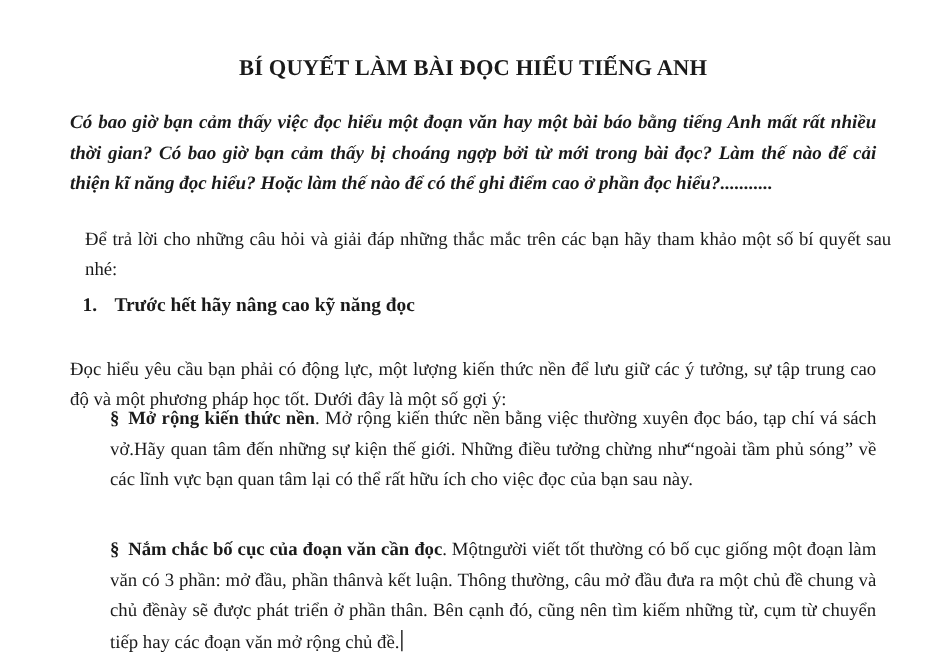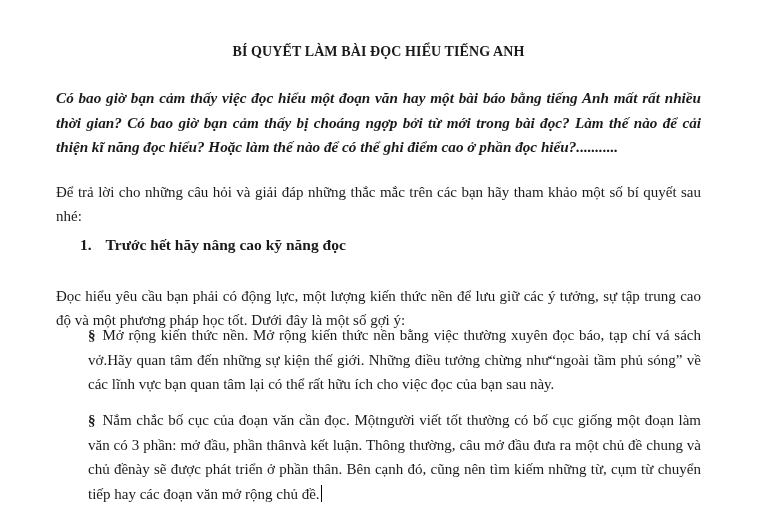--- a/index.html
+++ b/index.html
@@ -1,32 +1,32 @@
 <!DOCTYPE html>
 <html><head>
 <meta charset="utf-8">
 <style>
   html, body { margin: 0; padding: 0; background: #ffffff; }
   body { width: 757px; height: 529px; overflow: hidden; position: relative;
          font-family: "Liberation Serif", "DejaVu Serif", serif; color: #1a1a1a; }
   .page { position: absolute; left: 56px; top: 0; width: 645px; }
   .title { position: absolute; top: 44px; left: 0; width: 645px; text-align: center;
-           font-weight: bold; font-size: 14px; letter-spacing: 0.1px; }
+           font-weight: bold; font-size: 18px; letter-spacing: 0.1px; }
   .intro { position: absolute; top: 86px; left: 0; width: 645px; font-style: italic; font-weight: bold;
            font-size: 15.2px; line-height: 24.5px; text-align: justify; }
   .p { position: absolute; left: 0; width: 645px; font-size: 15px; line-height: 24px; text-align: justify; }
-  .p1 { top: 180px; }
-  .heading { position: absolute; top: 236px; left: 24px; font-weight: bold; font-size: 15.5px; }
+  .p1 { top: 180px; margin-left: 12px; }
+  .heading { position: absolute; top: 236px; left: 10px; font-weight: bold; font-size: 15.5px; }
   .heading .num { display: inline-block; width: 22px; }
   .p2 { top: 284px; }
   .bullet { position: absolute; left: 32px; width: 613px; font-size: 15px; line-height: 24.5px; text-align: justify; }
   .b1 { top: 323px; }
-  .b2 { top: 408px; }
+  .b2 { top: 428px; }
   .bullet .mark { font-weight: bold; margin-right: 7px; }
-  .bullet .lead { font-weight: normal; margin-top: 30px; }
+  .bullet .lead { font-weight: bold; margin-top: 30px; }
   .cursor { display: inline-block; width: 1.5px; height: 17px; background: #000; vertical-align: -3px; margin-left: 1px; }
 </style>
 </head>
 <body>
 
 <div class="page">
   <div class="title">BÍ QUYẾT LÀM BÀI ĐỌC HIỂU TIẾNG ANH</div>
 
   <div class="intro">Có bao giờ bạn cảm thấy việc đọc hiểu một đoạn văn hay một bài báo bằng tiếng Anh mất rất nhiều thời gian? Có bao giờ bạn cảm thấy bị choáng ngợp bởi từ mới trong bài đọc? Làm thế nào để cải thiện kĩ năng đọc hiểu? Hoặc làm thế nào để có thể ghi điểm cao ở phần đọc hiểu?...........</div>
 

